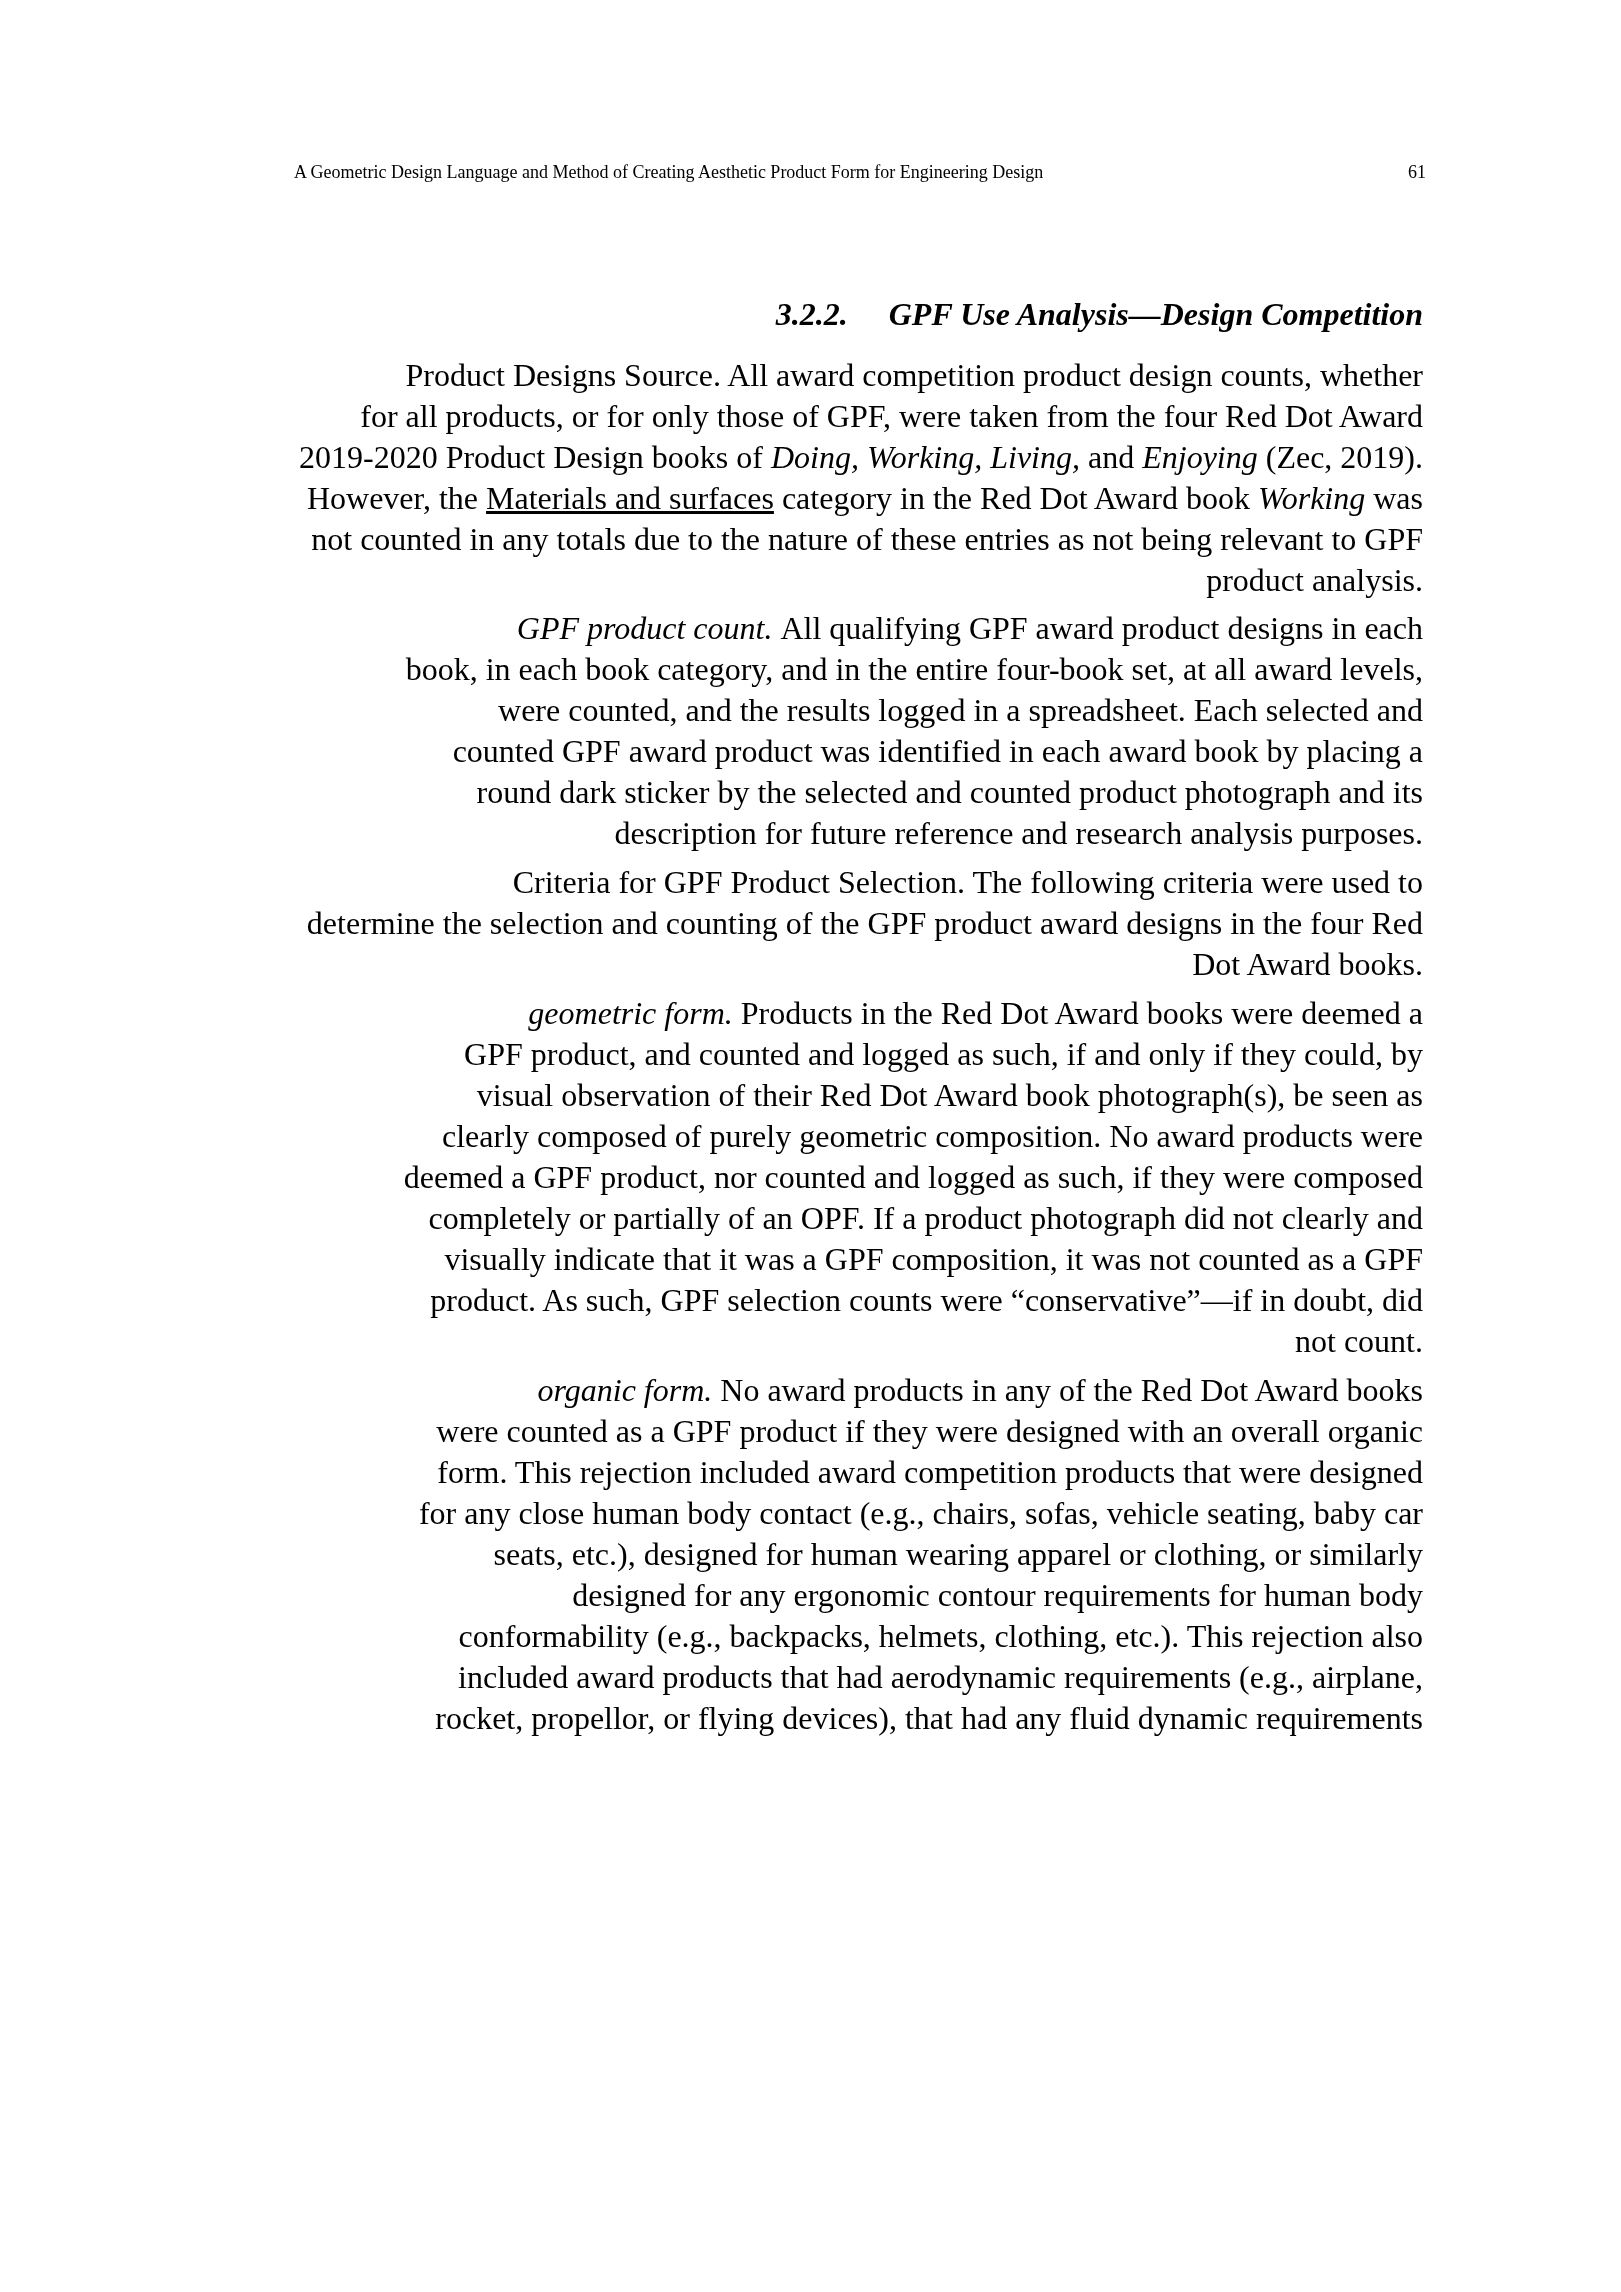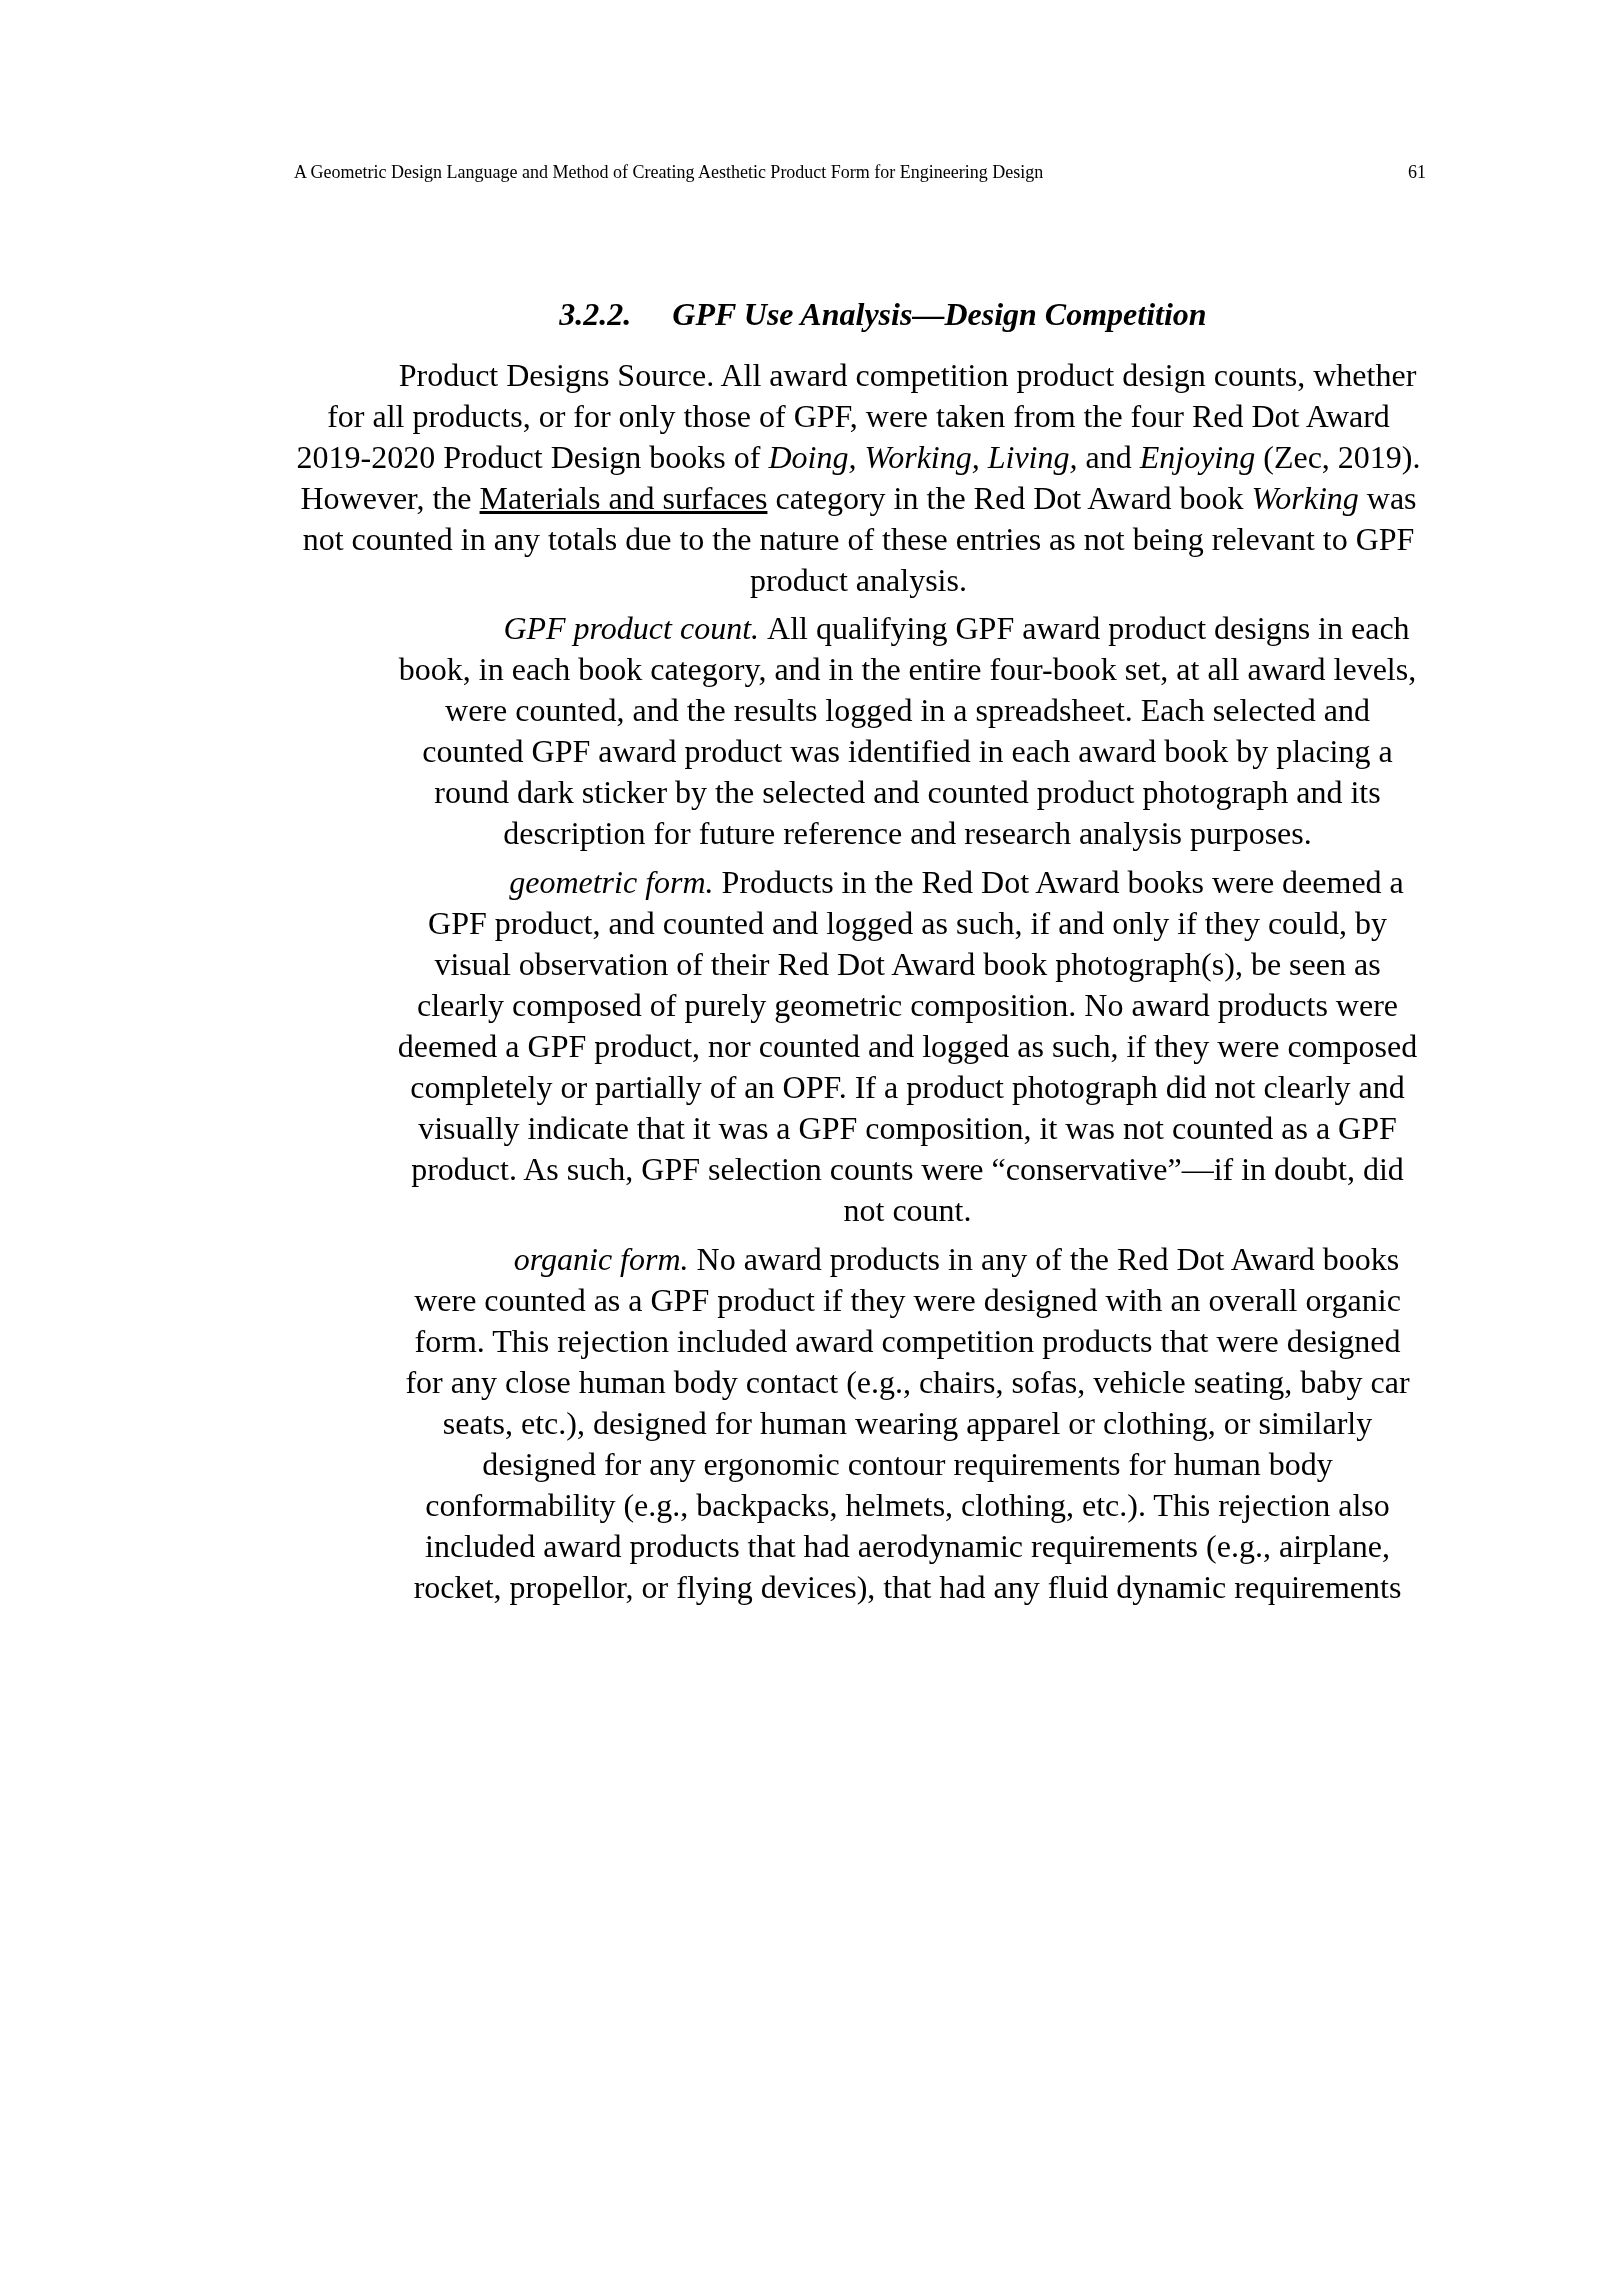--- a/index.html
+++ b/index.html
@@ -27,21 +27,21 @@
     line-height: 31px;
     white-space: nowrap;
   }
   .content {
     position: absolute;
     top: 294px;
     left: 294px;
     width: 1129px;
     font-size: 32px;
     line-height: 41px;
-    text-align: center;
+    text-align: right;
   }
   .section-heading {
     margin: 0 0 19.6px 49px;
     font-size: 32px;
     font-weight: bold;
     font-style: italic;
     line-height: 41px;
   }
   .section-heading .sec-num {
     display: inline-block;
@@ -68,17 +68,18 @@
   <span>61</span>
 </header>
 
 <main class="content">
   <h2 class="section-heading">
     <span class="sec-num">3.2.2.</span><span>GPF Use Analysis—Design Competition</span>
   </h2>
   <div id="paragraphs">
       <p><span class="run-bold">Product Designs Source. </span><span class="run-normal">All award competition product design counts, whether for all products, or for only those of GPF, were taken from the four Red Dot Award 2019-2020 Product Design books of </span><span class="run-italic">Doing, Working, Living,</span><span class="run-normal"> and </span><span class="run-italic">Enjoying</span><span class="run-normal"> (Zec, 2019). However, the </span><span class="run-underline">Materials and surfaces</span><span class="run-normal"> category in the Red Dot Award book </span><span class="run-italic">Working</span><span class="run-normal"> was not counted in any totals due to the nature of these entries as not being relevant to GPF product analysis.</span></p>
       <p class="block"><span class="run-italic">GPF product count. </span><span class="run-normal">All qualifying GPF award product designs in each book, in each book category, and in the entire four-book set, at all award levels, were counted, and the results logged in a spreadsheet. Each selected and counted GPF award product was identified in each award book by placing a round dark sticker by the selected and counted product photograph and its description for future reference and research analysis purposes.</span></p>
+      <p><span class="run-bold">Criteria for GPF Product Selection. </span><span class="run-normal">The following criteria were used to determine the selection and counting of the GPF product award designs in the four Red Dot Award books.</span></p>
       <p class="block"><span class="run-italic">geometric form. </span><span class="run-normal">Products in the Red Dot Award books were deemed a GPF product, and counted and logged as such, if and only if they could, by visual observation of their Red Dot Award book photograph(s), be seen as clearly composed of purely geometric composition. No award products were deemed a GPF product, nor counted and logged as such, if they were composed completely or partially of an OPF. If a product photograph did not clearly and visually indicate that it was a GPF composition, it was not counted as a GPF product. As such, GPF selection counts were “conservative”—if in doubt, did not count.</span></p>
       <p class="block"><span class="run-italic">organic form. </span><span class="run-normal">No award products in any of the Red Dot Award books were counted as a GPF product if they were designed with an overall organic form. This rejection included award competition products that were designed for any close human body contact (e.g., chairs, sofas, vehicle seating, baby car seats, etc.), designed for human wearing apparel or clothing, or similarly designed for any ergonomic contour requirements for human body conformability (e.g., backpacks, helmets, clothing, etc.). This rejection also included award products that had aerodynamic requirements (e.g., airplane, rocket, propellor, or flying devices), that had any fluid dynamic requirements</span></p>
     </div>
 </main>
 
 
 </body></html>

